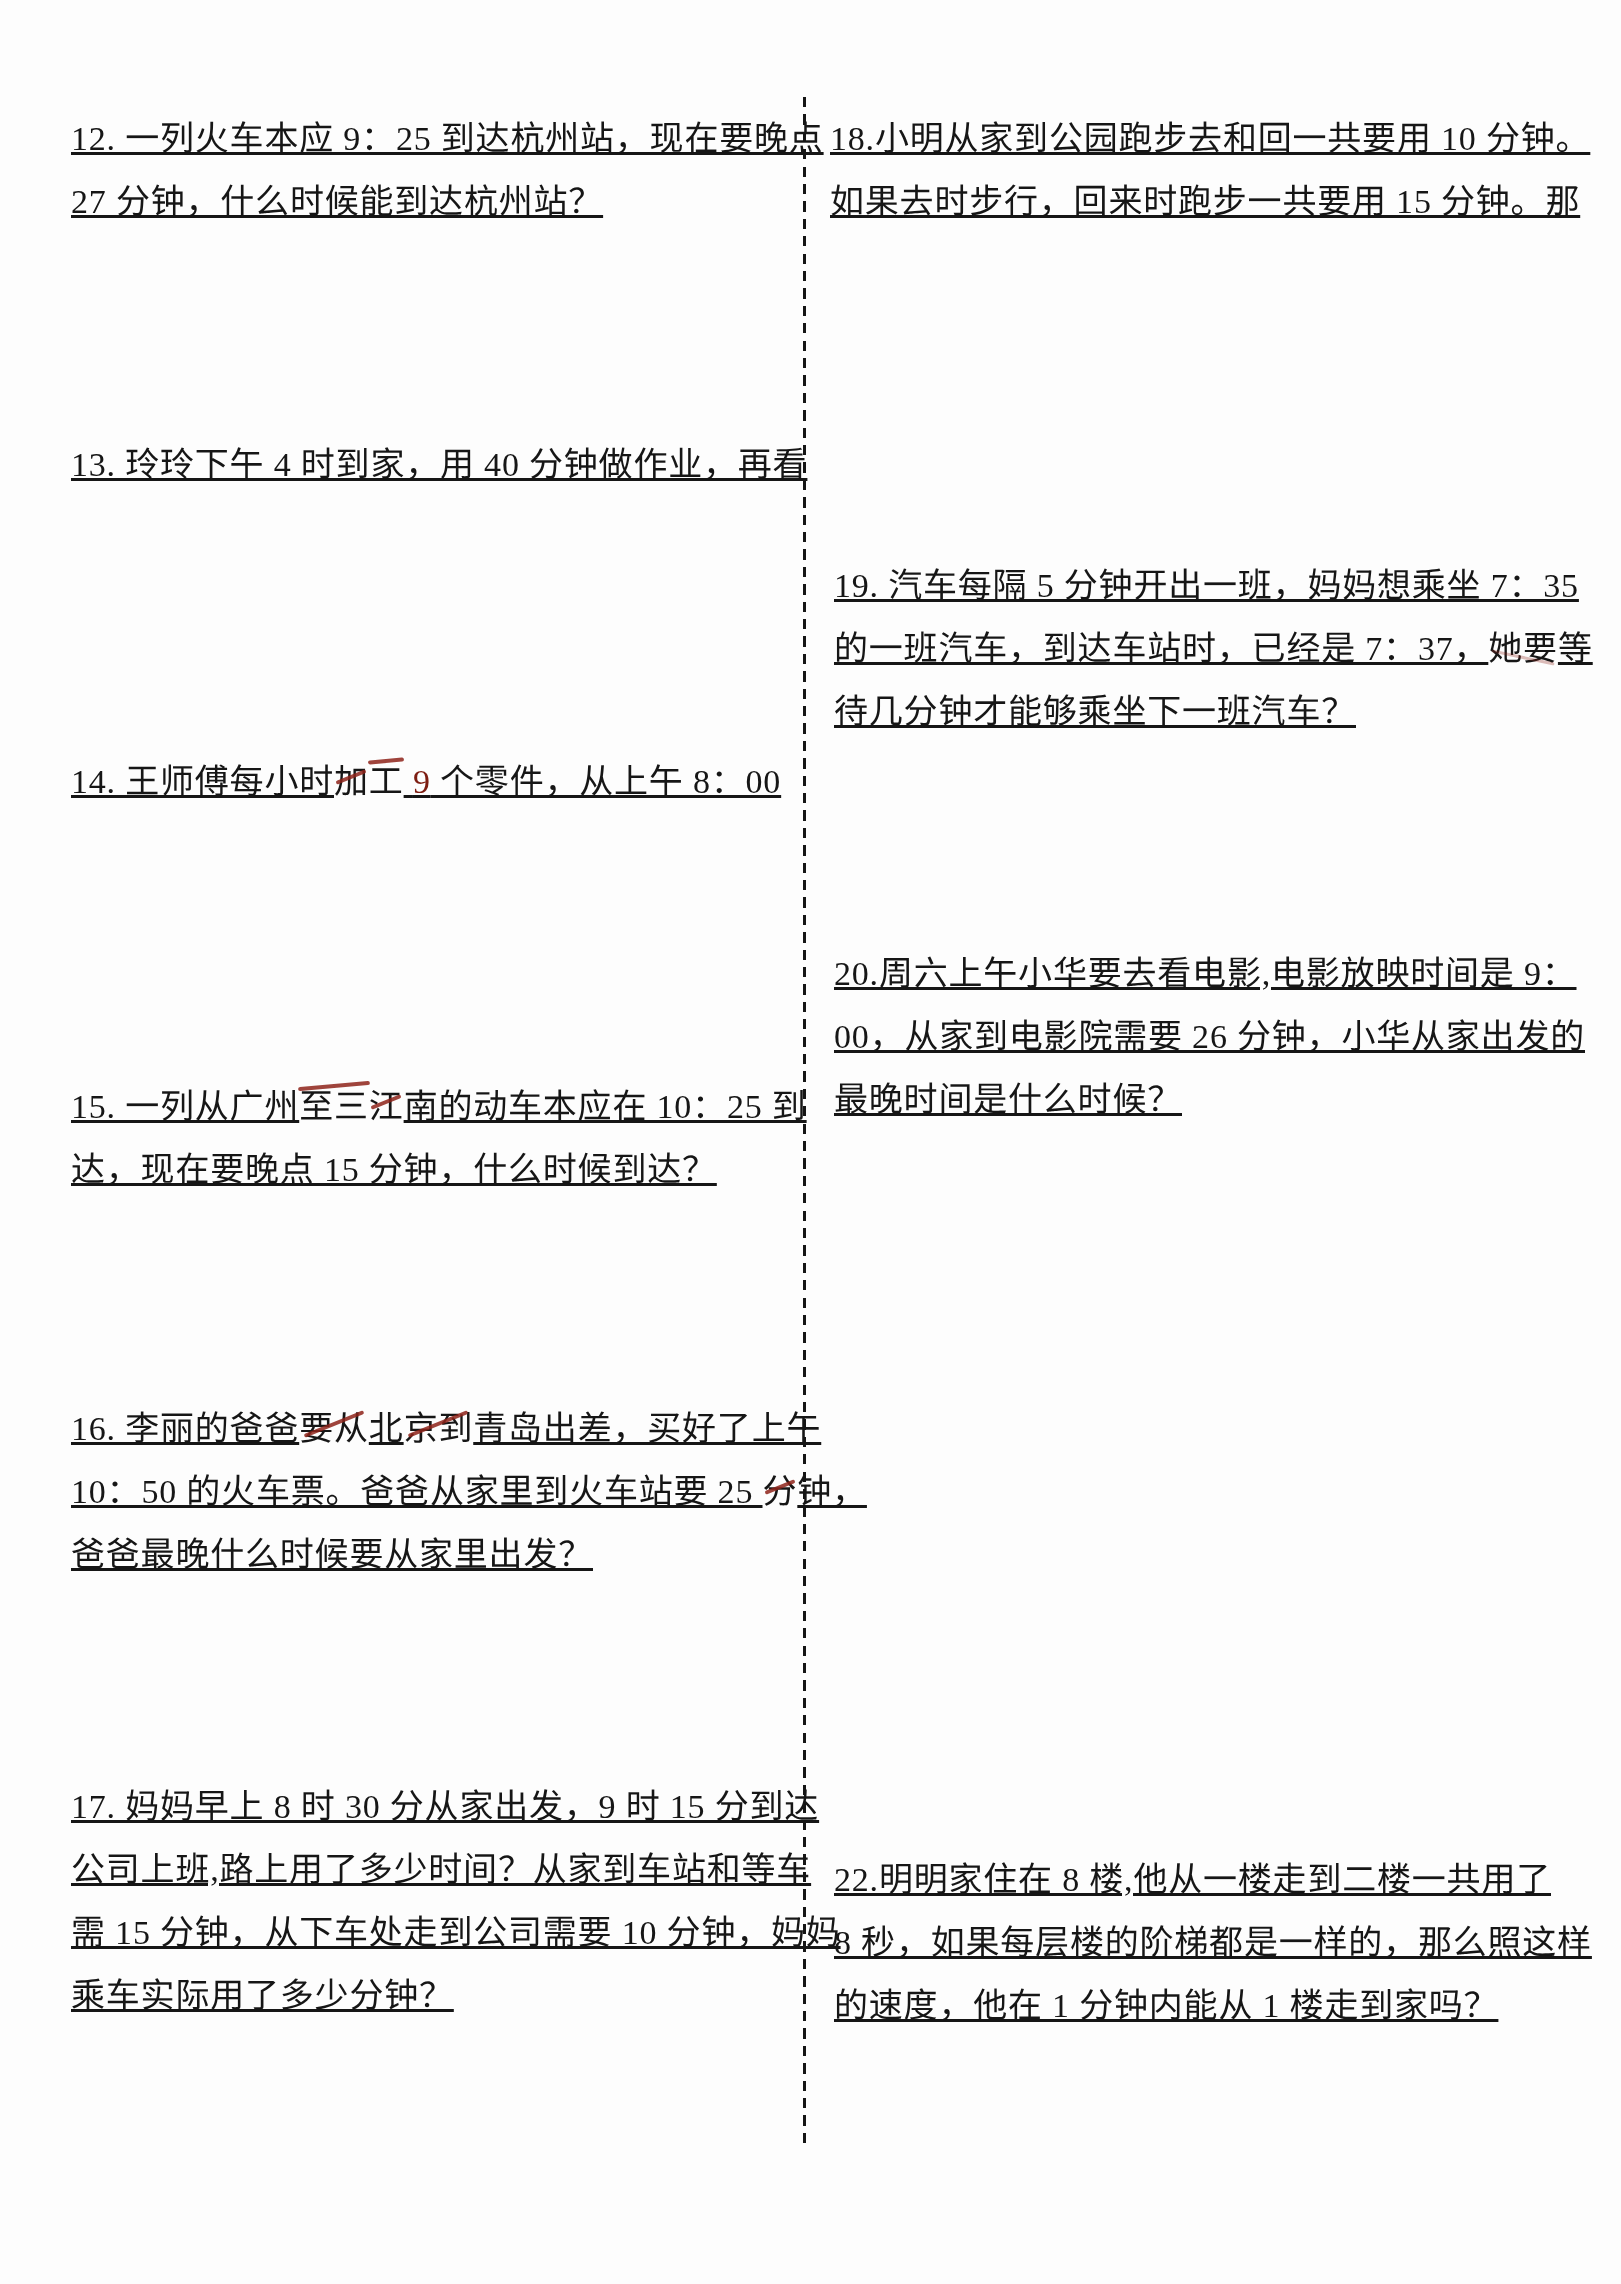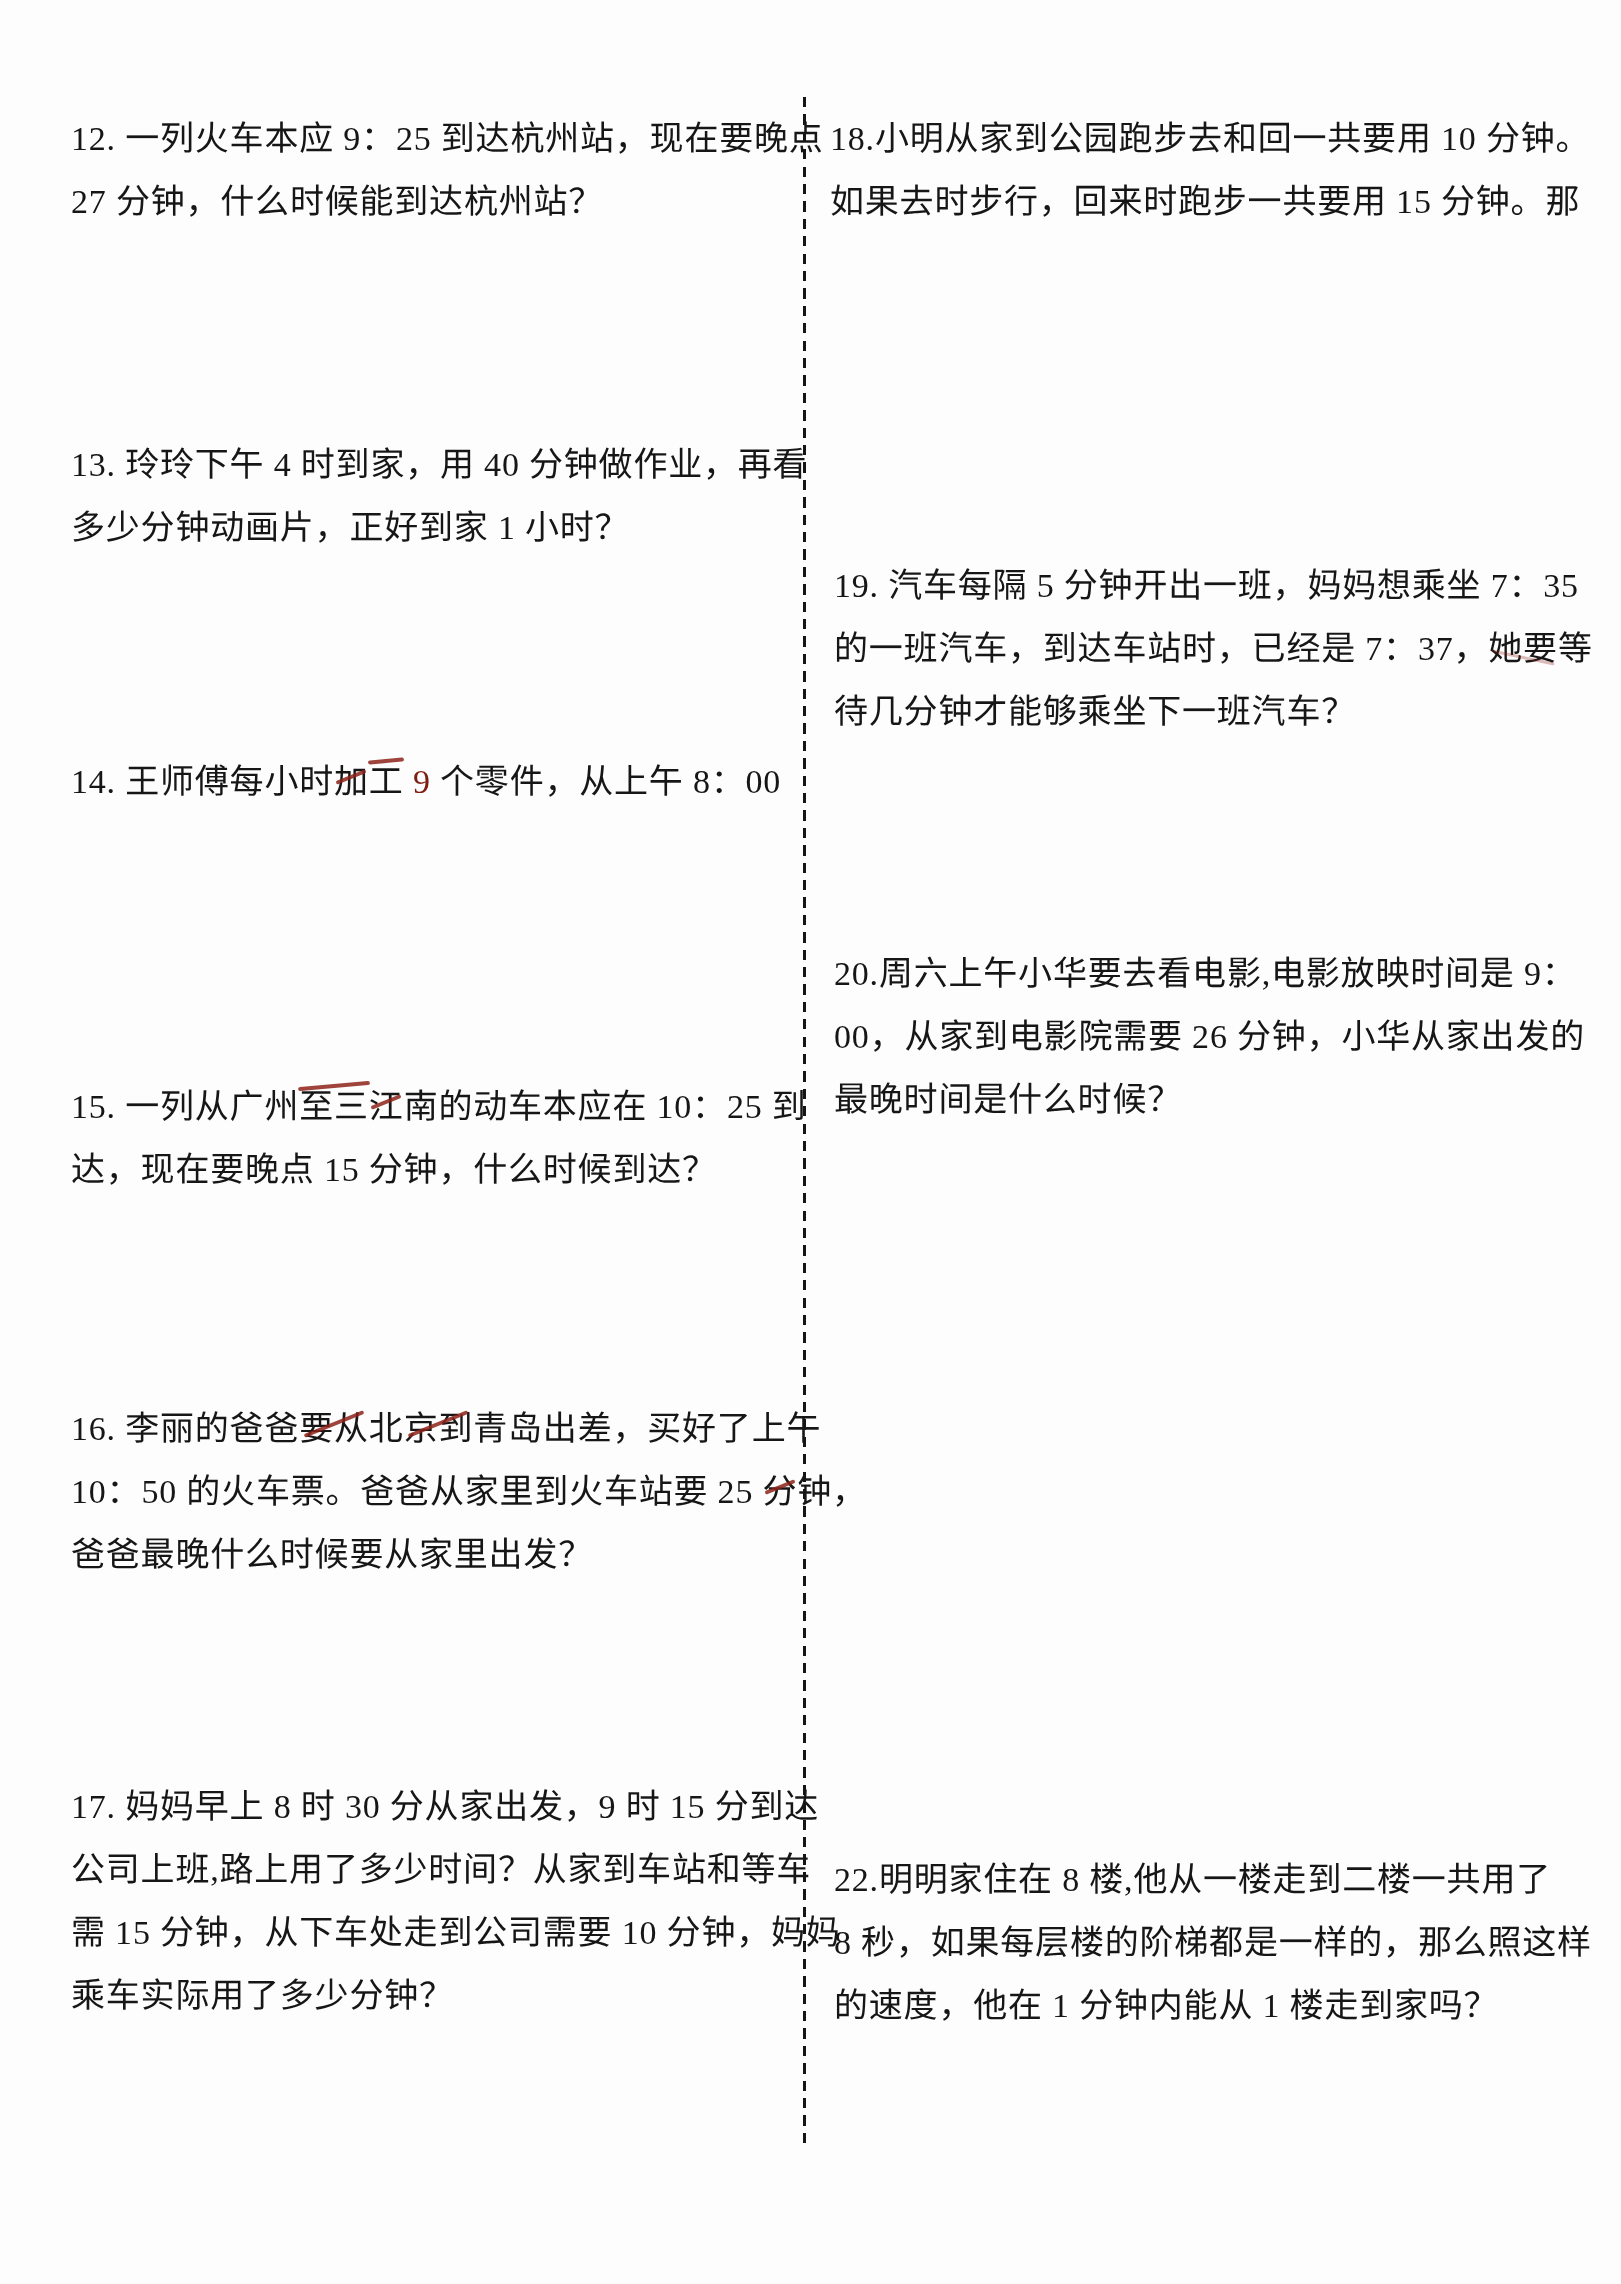--- a/index.html
+++ b/index.html
@@ -11,20 +11,21 @@
     position:relative;
     width:1621px;
     height:2284px;
     background:#fdfdfd;
     color:#161616;
     overflow:hidden;
   }
   .problem{
     position:absolute;
     width:760px;
+    text-decoration:underline;
   }
   .line{
     white-space:nowrap;
     font-size:34px;
     line-height:63px;
     height:63px;
     letter-spacing:0.8px;
     font-weight:500;
   }
   .divider{
@@ -65,21 +66,20 @@
 <div class="page">
 
   <div class="divider"></div>
 
   <div class="problem" style="top:107px;left:71px">
       <div class="line">12. 一列火车本应 9：25 到达杭州站，现在要晚点</div>
       <div class="line">27 分钟，什么时候能到达杭州站？</div>
     </div>
   <div class="problem" style="top:433px;left:71px">
       <div class="line">13. 玲玲下午 4 时到家，用 40 分钟做作业，再看</div>
-      <div class="line">多少分钟动画片，正好到家 1 小时？</div>
     </div>
   <div class="problem" style="top:750px;left:71px">
       <div class="line">14. 王师傅每小时<span class="rm slash">加</span><span class="rm strike">工</span> <span class="redink">9</span> 个零件，从上午 8：00</div>
     </div>
   <div class="problem" style="top:1075px;left:71px">
       <div class="line">15. 一列从广州<span class="rm strike">至三</span><span class="rm slash">江</span>南的动车本应在 10：25 到</div>
       <div class="line">达，现在要晚点 15 分钟，什么时候到达？</div>
     </div>
   <div class="problem" style="top:1397px;left:71px">
       <div class="line">16. 李丽的爸爸<span class="rm slash">要从</span>北<span class="rm slash">京到</span>青岛出差，买好了上午</div>

